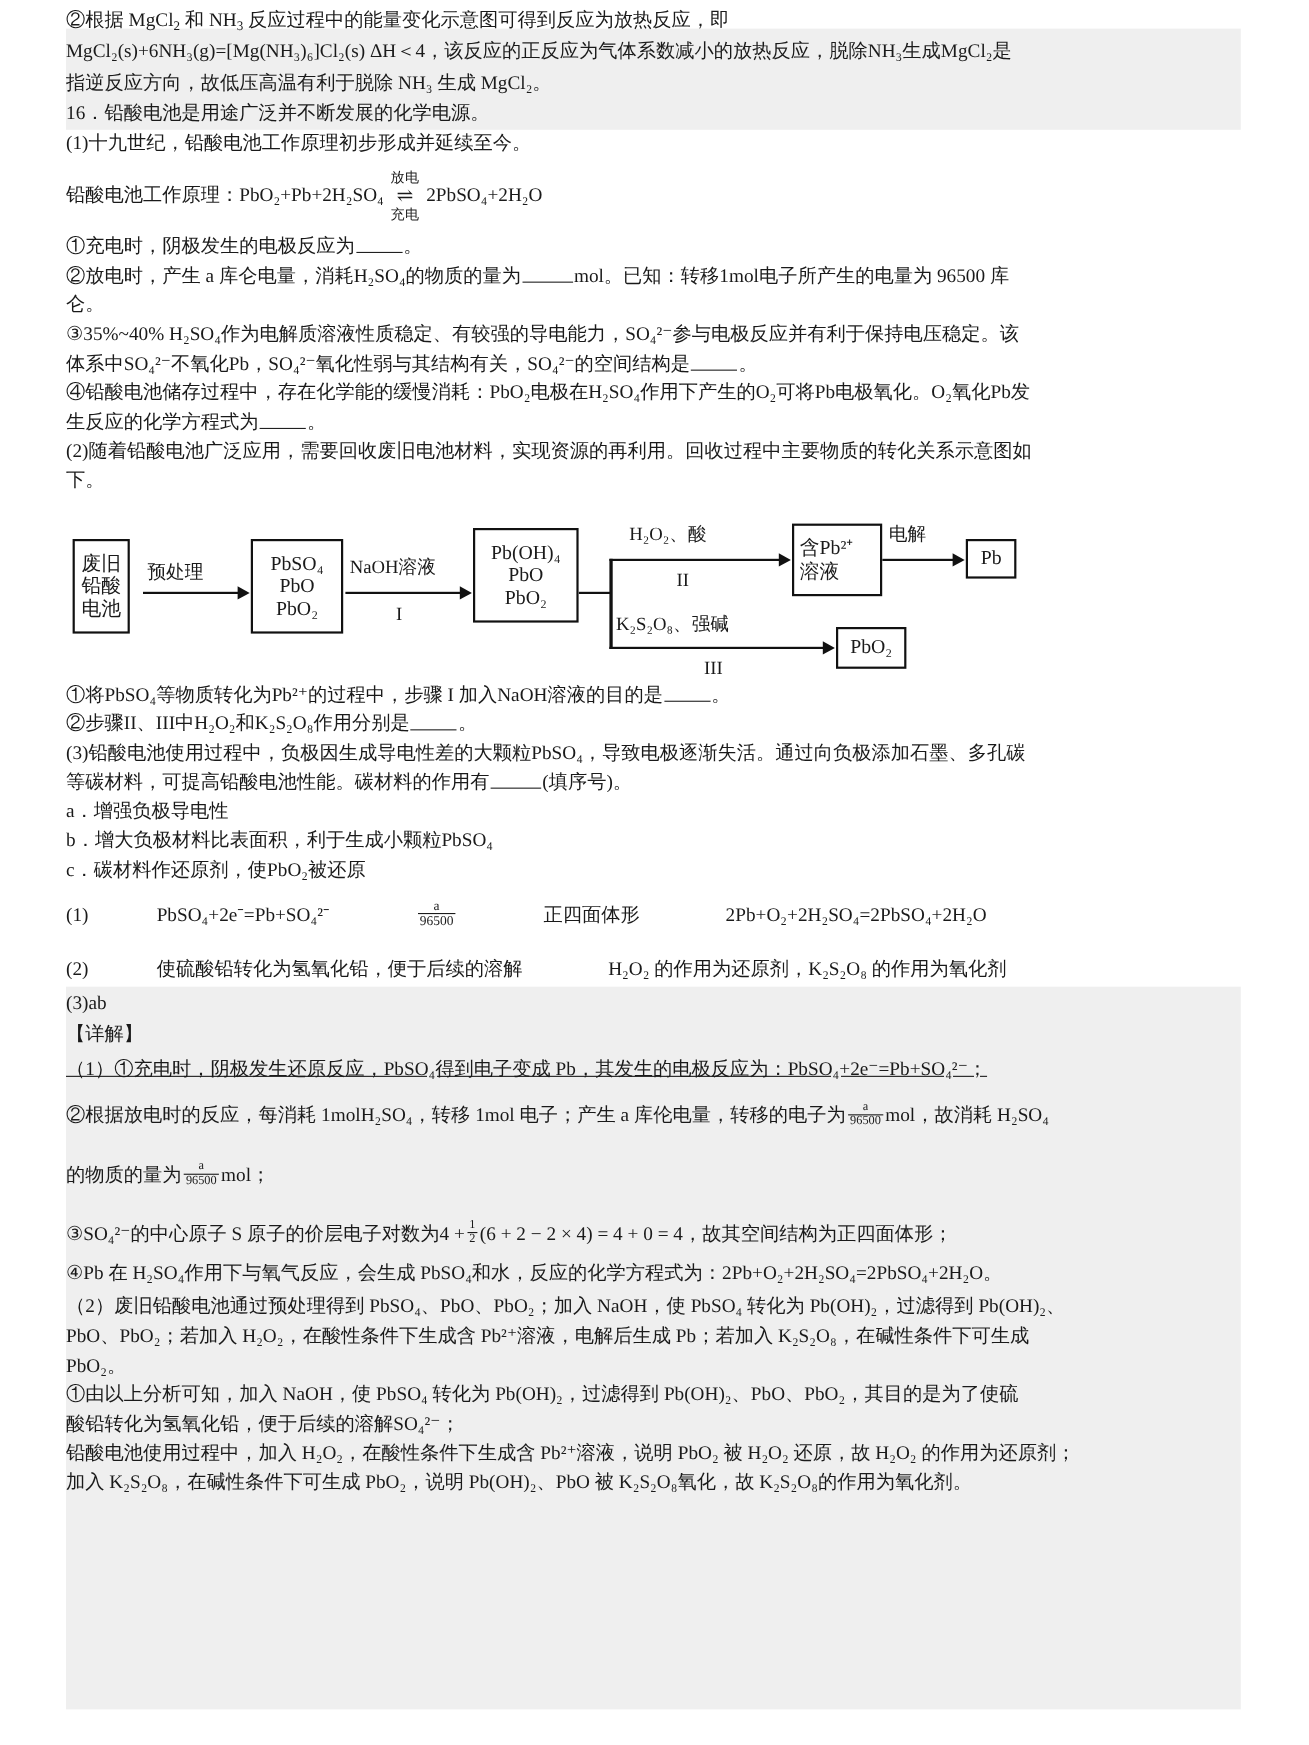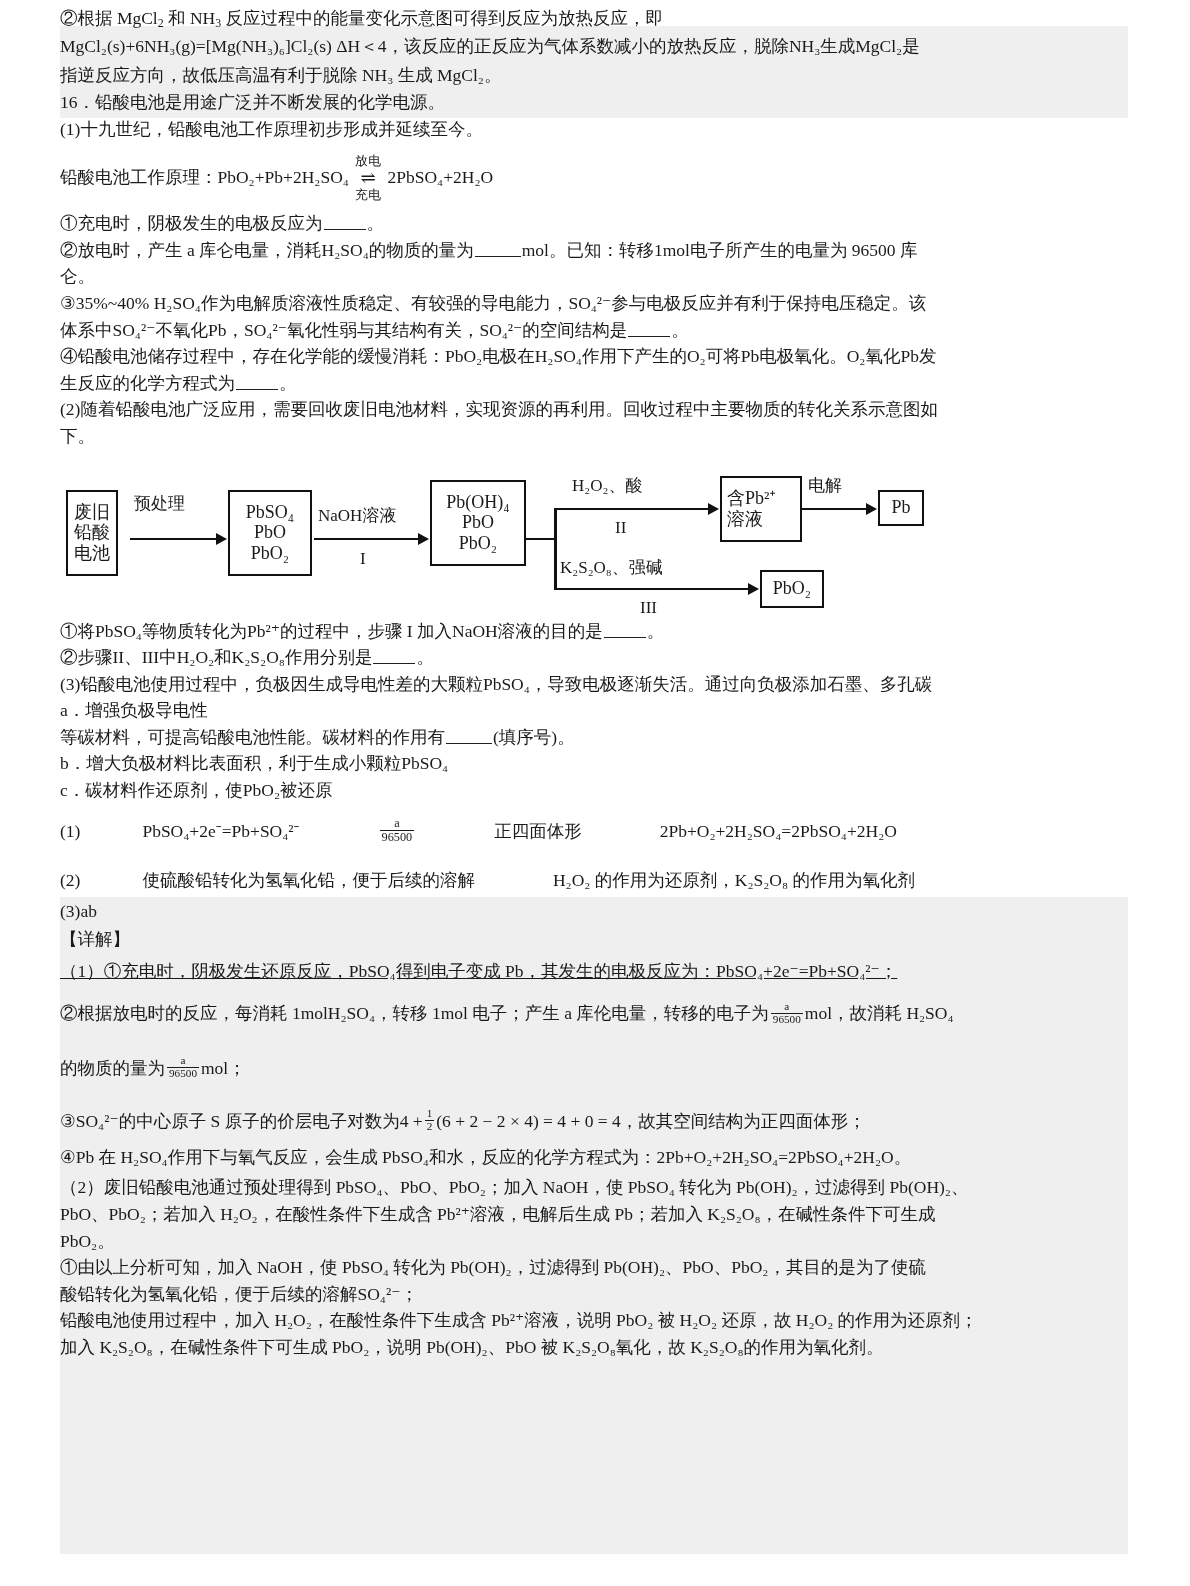--- a/index.html
+++ b/index.html
@@ -186,21 +186,21 @@
     <p class="line tight">下。</p>
 
     <div id="flow">
 
       <div class="fbox" style="left:6px; top:34px; width:52px; height:86px;">
         <div>废旧</div>
         <div>铅酸</div>
         <div>电池</div>
       </div>
 
-      <div class="flabel" style="left:74px; top:36px;">预处理</div>
+      <div class="flabel" style="left:74px; top:52px;">预处理</div>
       <div class="fline" style="left:70px; top:82px; width:88px; height:2.5px;"></div>
       <div class="fhead" style="left:156px; top:77px;"></div>
 
       <div class="fbox" style="left:168px; top:34px; width:84px; height:86px;">
         <div>PbSO₄</div>
         <div>PbO</div>
         <div>PbO₂</div>
       </div>
 
       <div class="flabel" style="left:258px; top:48px;">NaOH溶液</div>
@@ -243,23 +243,23 @@
       <div class="fbox" style="left:700px; top:114px; width:64px; height:38px;">
         <div>PbO₂</div>
       </div>
     </div>
 
     <p class="line tight" style="margin-top:12px;"><span>①将PbSO₄等物质转化为Pb²⁺的过程中，步骤 I 加入NaOH溶液的目的是</span><span class="blank"></span><span>。</span></p>
 
     <p class="line tight"><span>②步骤II、III中H₂O₂和K₂S₂O₈作用分别是</span><span class="blank"></span><span>。</span></p>
 
     <p class="line tight">(3)铅酸电池使用过程中，负极因生成导电性差的大颗粒PbSO₄，导致电极逐渐失活。通过向负极添加石墨、多孔碳</p>
+    <p class="line tight"><span>等碳材料，可提高铅酸电池性能。碳材料的作用有</span><span class="blank blank-lg"></span><span>(填序号)。</span></p>
+
     <p class="line tight">a．增强负极导电性</p>
-
-    <p class="line tight"><span>等碳材料，可提高铅酸电池性能。碳材料的作用有</span><span class="blank blank-lg"></span><span>(填序号)。</span></p>
     <p class="line tight">b．增大负极材料比表面积，利于生成小颗粒PbSO₄</p>
     <p class="line tight">c．碳材料作还原剂，使PbO₂被还原</p>
 
 
     <p class="ans-row" style="margin-top:10px;">
       <span>(1)</span><span class="gap-md"></span><span class="mathy">PbSO₄+2e⁻=Pb+SO₄²⁻</span><span class="gap-lg"></span><span class="frac"><span class="num">a</span><span class="den">96500</span></span><span class="gap-lg"></span><span>正四面体形</span><span class="gap-lg"></span><span class="mathy">2Pb+O₂+2H₂SO₄=2PbSO₄+2H₂O</span>
     </p>
 
     <p class="ans-row" style="margin-top:14px;">
       <span>(2)</span><span class="gap-md"></span><span>使硫酸铅转化为氢氧化铅，便于后续的溶解</span><span class="gap-lg"></span><span>H₂O₂ 的作用为还原剂，K₂S₂O₈ 的作用为氧化剂</span>

